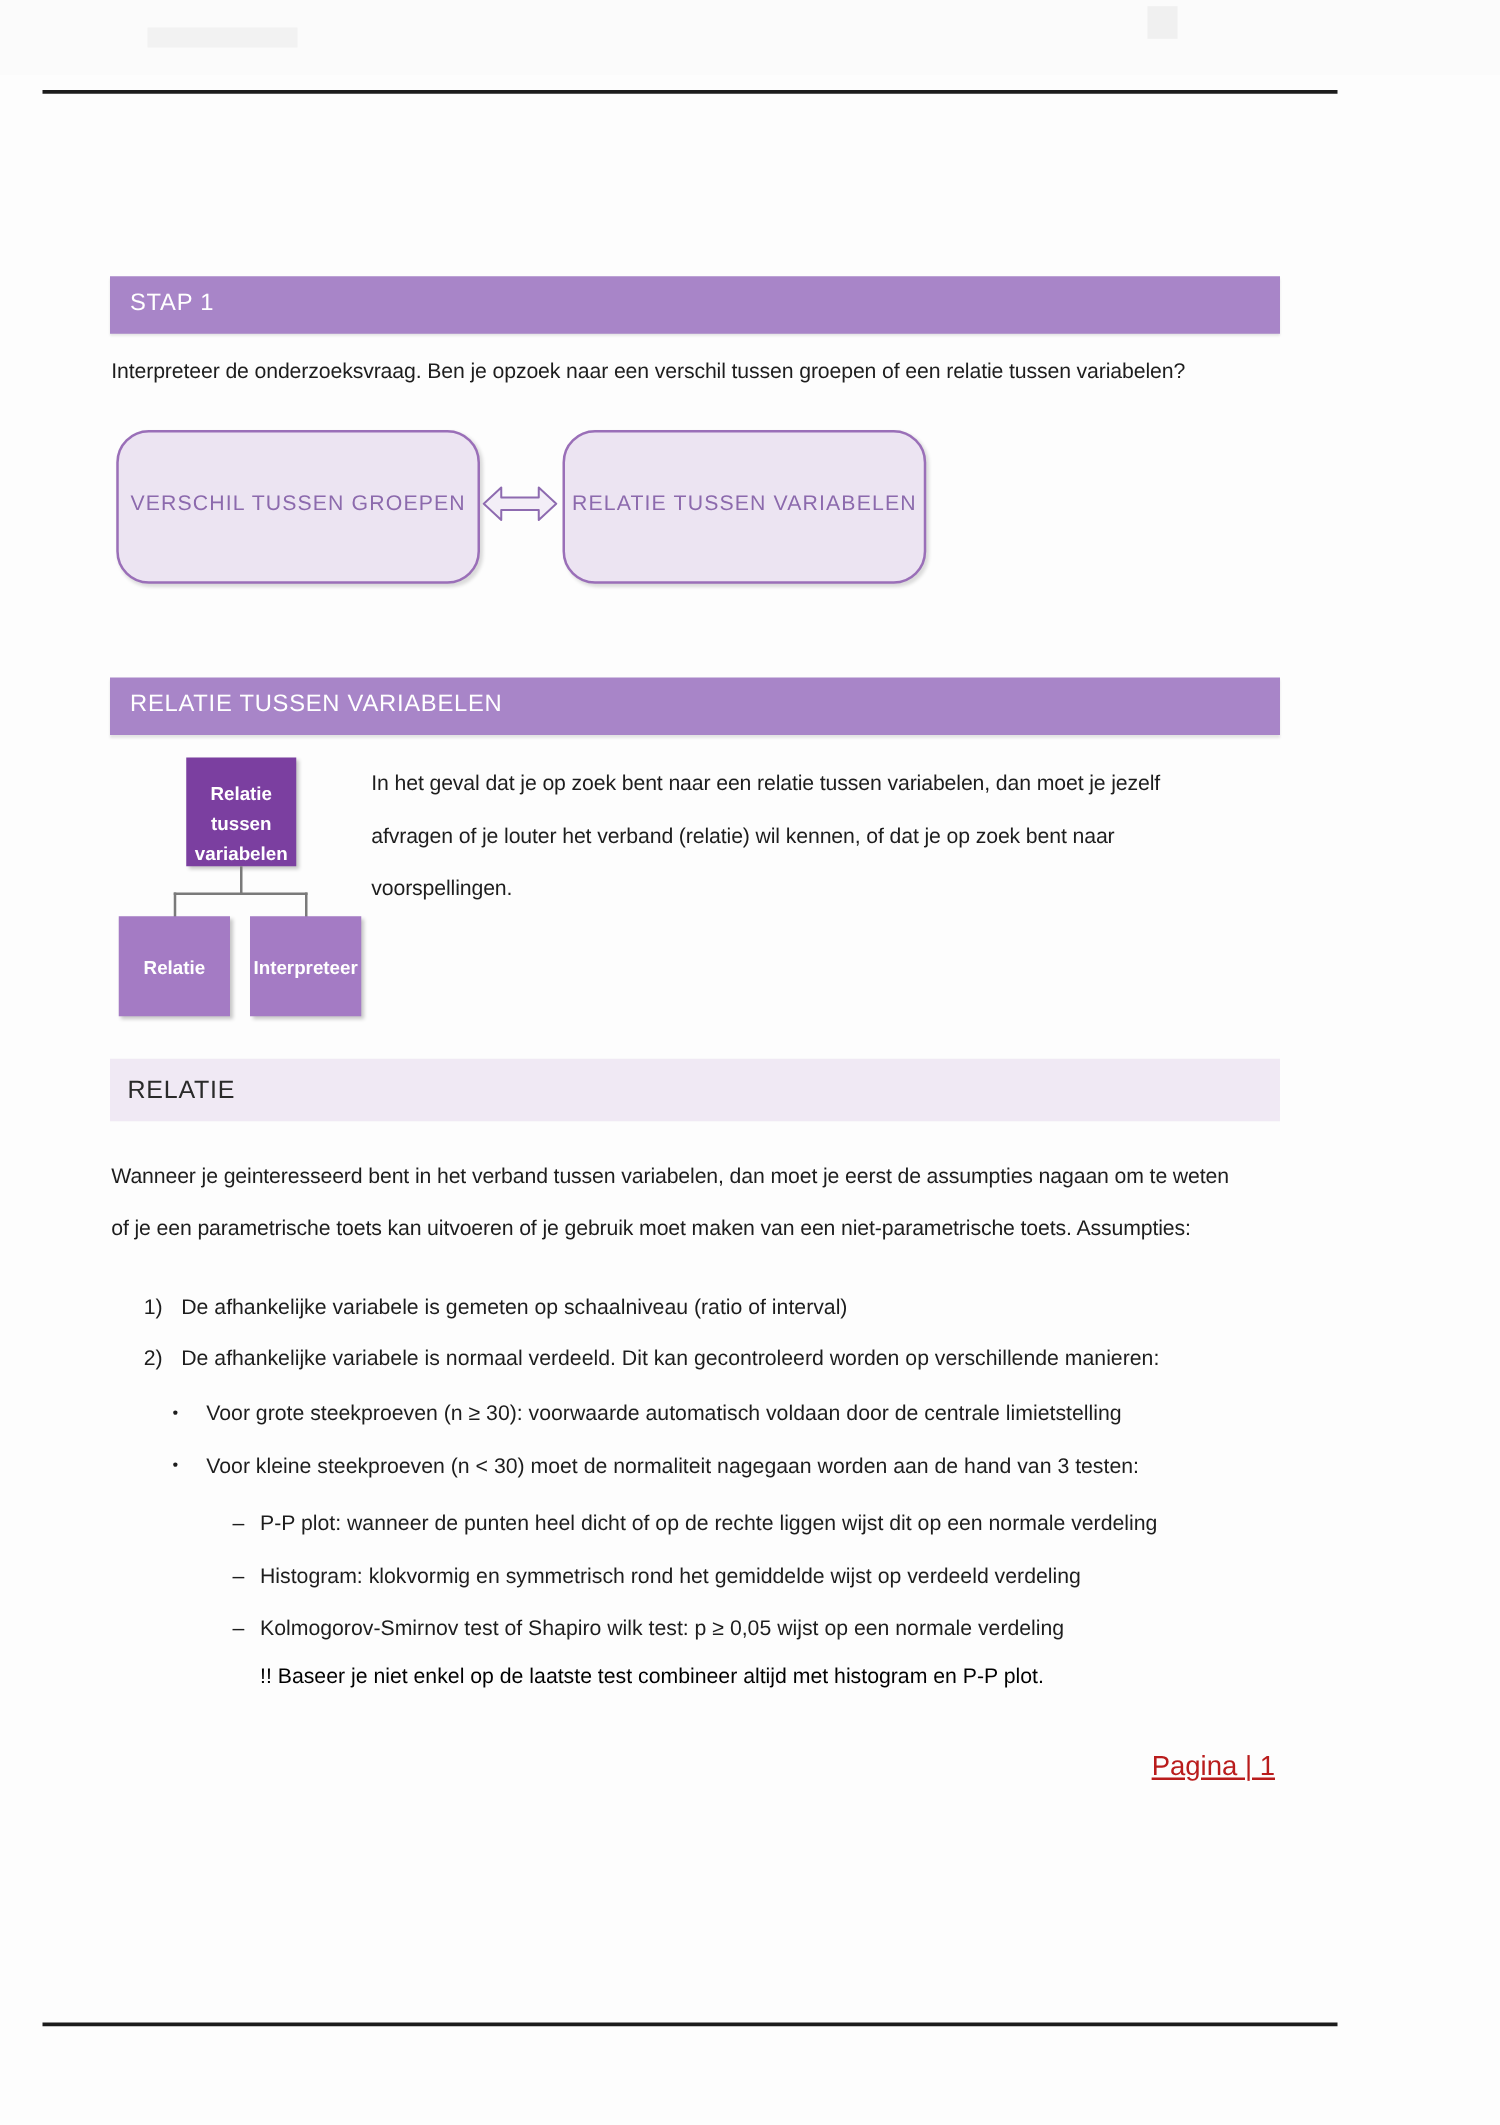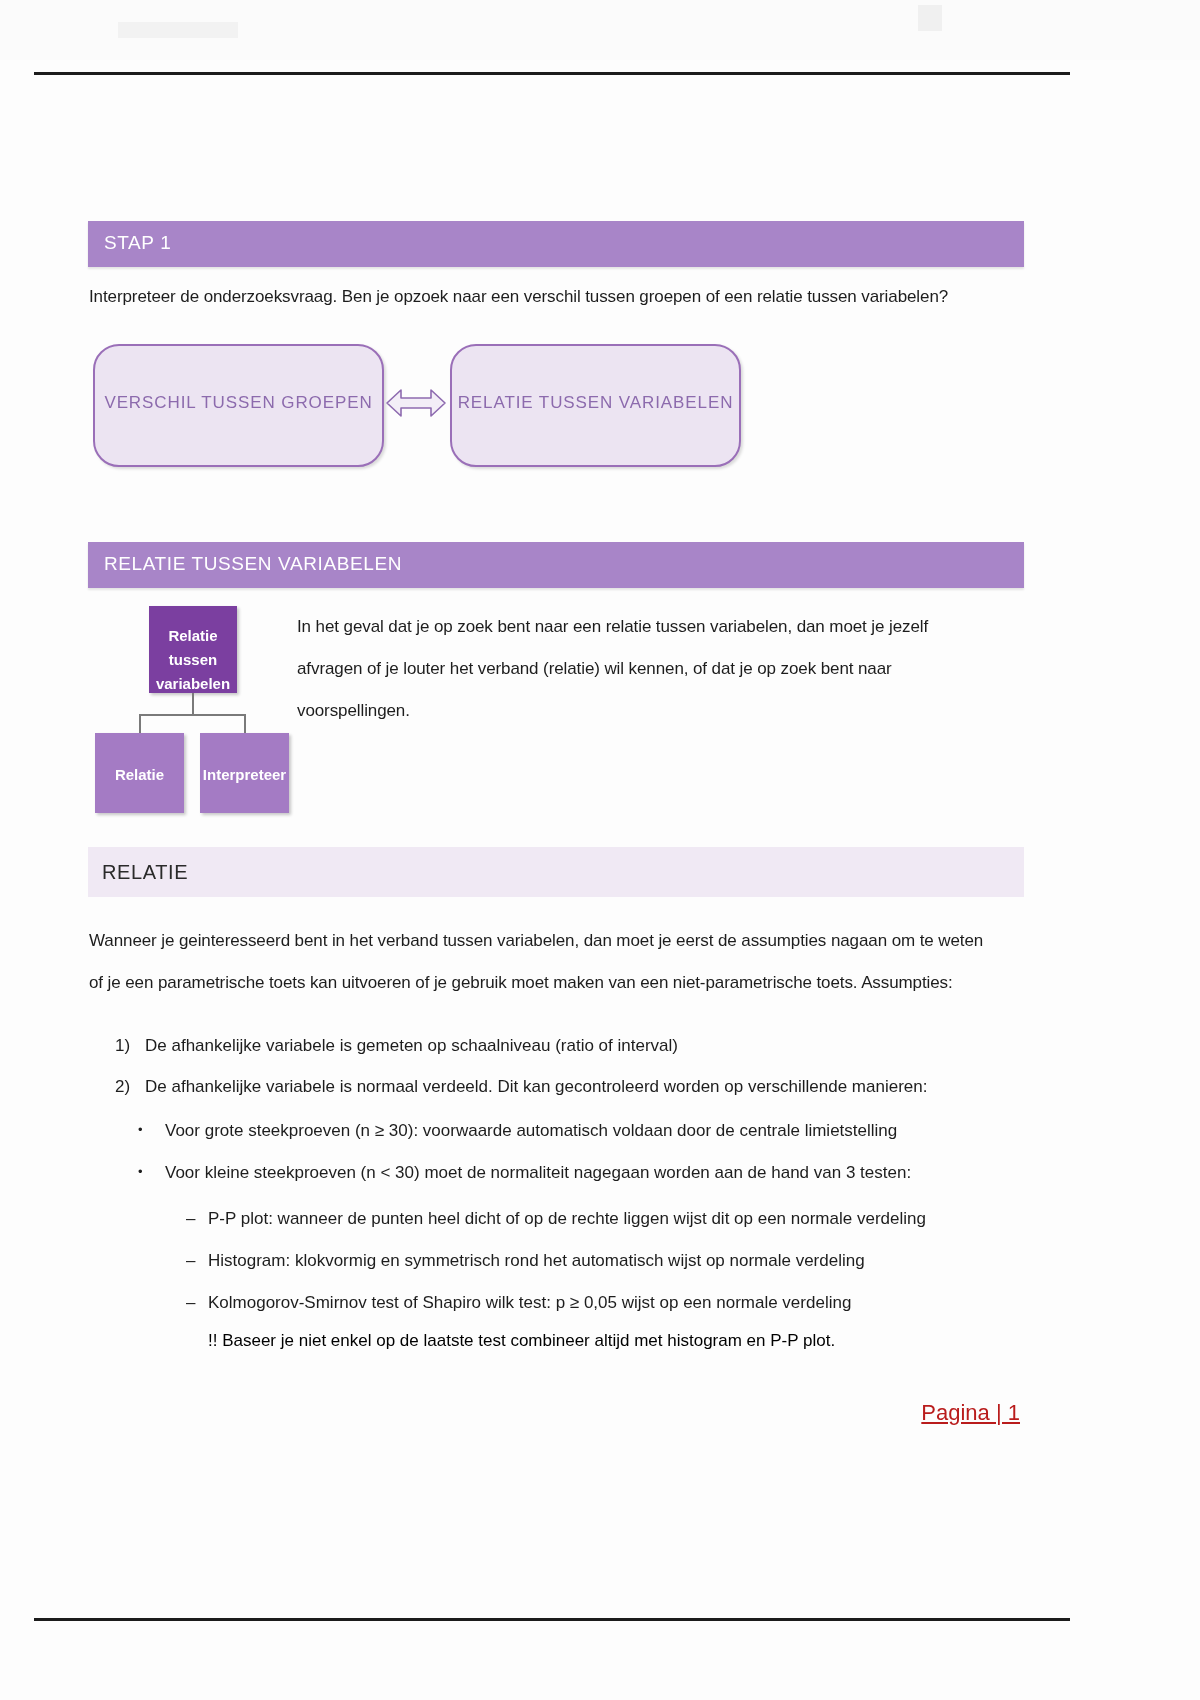--- a/index.html
+++ b/index.html
@@ -361,21 +361,21 @@
     <span class="bullet-marker">•</span>
     <span class="bullet-text">Voor kleine steekproeven (n &lt; 30) moet de normaliteit nagegaan worden aan de hand van 3 testen:</span>
   </div>
 
   <div class="list-dash" id="dash-1">
     <span class="dash-marker">–</span>
     <span class="dash-text">P-P plot: wanneer de punten heel dicht of op de rechte liggen wijst dit op een normale verdeling</span>
   </div>
   <div class="list-dash" id="dash-2">
     <span class="dash-marker">–</span>
-    <span class="dash-text">Histogram: klokvormig en symmetrisch rond het automatisch wijst op normale verdeling</span>
+    <span class="dash-text">Histogram: klokvormig en symmetrisch rond het gemiddelde wijst op verdeeld verdeling</span>
   </div>
   <div class="list-dash" id="dash-3">
     <span class="dash-marker">–</span>
     <span class="dash-text">Kolmogorov-Smirnov test of Shapiro wilk test: p ≥ 0,05 wijst op een normale verdeling</span>
   </div>
 
   <div id="dash-note">!! Baseer je niet enkel op de laatste test combineer altijd met histogram en P-P plot.</div>
 
   <div id="page-footer">Pagina | 1</div>
 

